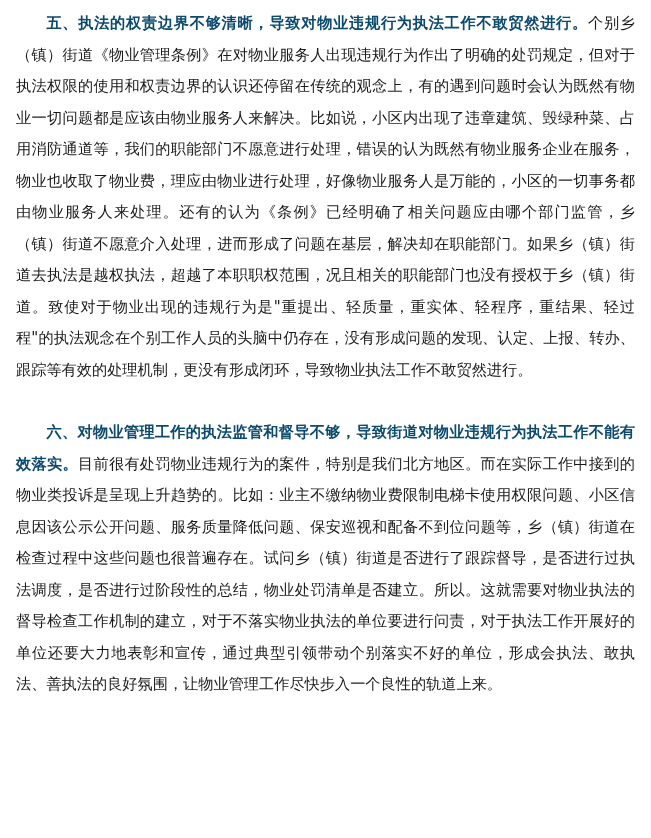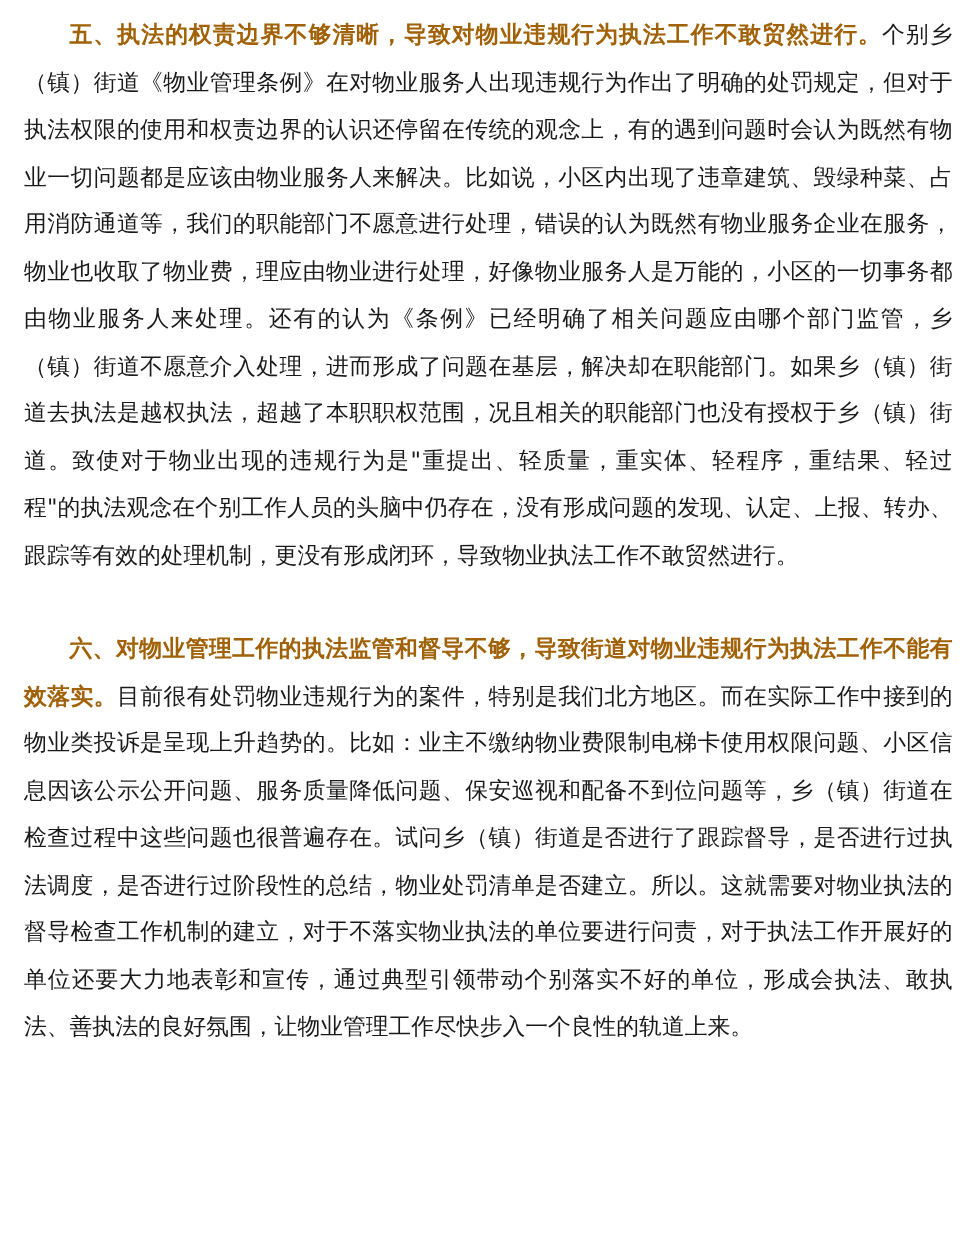--- a/index.html
+++ b/index.html
@@ -27,21 +27,21 @@
     text-justify: inter-ideograph;
   }
   .para {
     margin: 0 0 0 0;
     text-indent: 2em;
   }
   .section-gap {
     height: 31px;
   }
   .heading-run {
-    color: #a16207;
+    color: #0c4a6e;
     font-weight: bold;
   }
 </style>
 </head>
 <body>
 
 <div class="page">
   <div class="doc-body">
 
     <p class="para">

